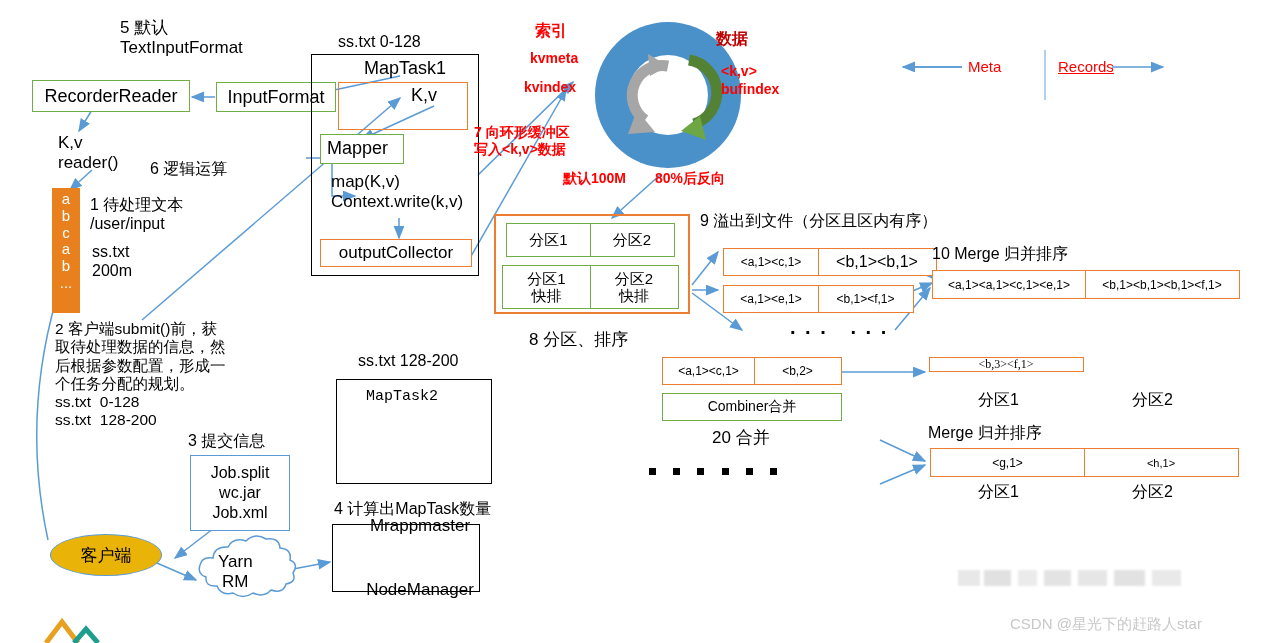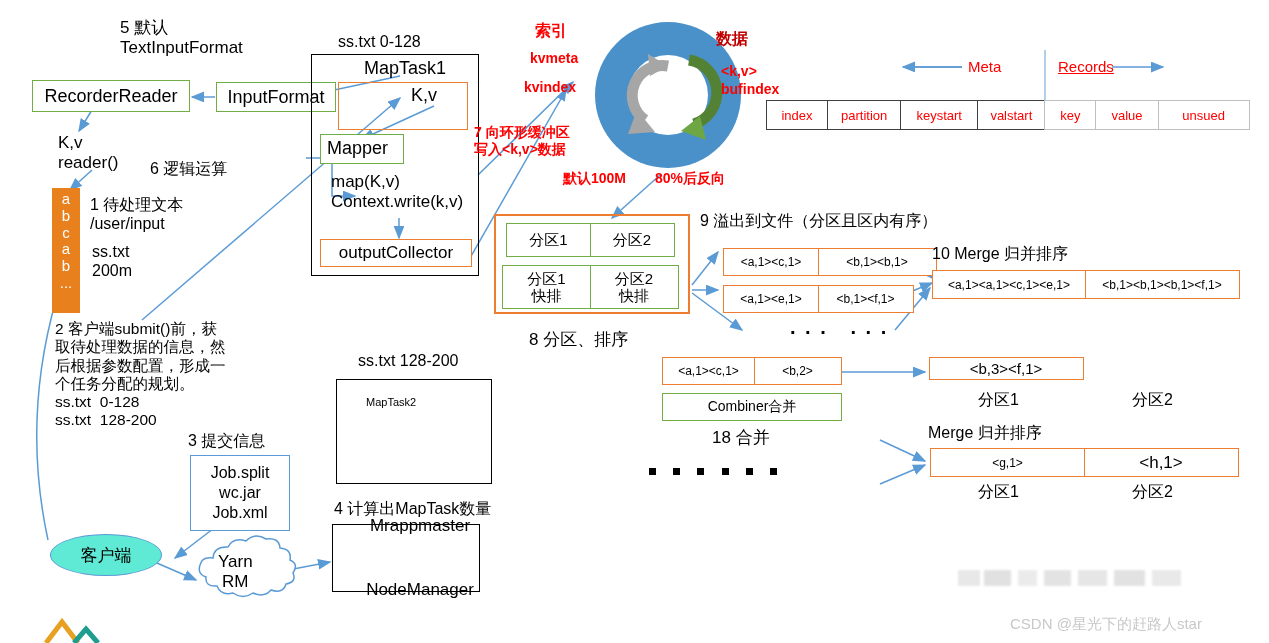--- a/index.html
+++ b/index.html
@@ -19,21 +19,21 @@
   .cellrow>div{box-sizing:border-box;display:flex;align-items:center;justify-content:center;background:#fff;text-align:center;}
   .meta-cell{border:1.4px solid #3f3f3f;color:#FF0000;}
   .rec-cell{border:1.4px solid #bfbfbf;color:#FF0000;}
   .or-cell{border:1.5px solid #ED7D31;}
   .gr-cell{border:1.5px solid #70AD47;}
   .split{position:absolute;background:#E8801E;color:#fff;display:flex;flex-direction:column;align-items:center;justify-content:flex-start;padding-top:3px;}
   .split span{line-height:1.12;font-size:15px;}
   .dots{position:absolute;display:flex;align-items:center;}
   .dots i{display:block;background:#000;}
   .wm{position:absolute;color:#c8c8c8;}
-  .ell{position:absolute;border:1.5px solid #5B9BD5;border-radius:50%;display:flex;align-items:center;justify-content:center;background:#5eead4;}
+  .ell{position:absolute;border:1.5px solid #5B9BD5;border-radius:50%;display:flex;align-items:center;justify-content:center;background:#eab308;}
 </style>
 </head>
 <body>
 
 <div id="canvas">
 
   <svg class="wires" viewBox="0 0 1269 643">
     <defs>
       <marker id="ah" markerWidth="9" markerHeight="9" refX="7.2" refY="3.2" orient="auto" markerUnits="strokeWidth">
         <path d="M0,0 L8,3.2 L0,6.4 z" fill="#5B9BD5"></path>
@@ -183,65 +183,56 @@
 
   <div class="lbl" style="left:150px;top:160px;font-size:16px;">6 逻辑运算</div>
   <div class="lbl" style="left:331px;top:172px;font-size:17px;">map(K,v)
 Context.write(k,v)</div>
   <div class="bx bx-orange" style="left:320px;top:239px;width:152px;height:28px;font-size:17px;">
     <span>outputCollector</span>
   </div>
 
   <div class="lbl" style="left:358px;top:352px;font-size:16px;">ss.txt 128-200</div>
   <div class="bx bx-black" style="left:336px;top:379px;width:156px;height:105px;background:transparent;"></div>
-  <div class="lbl" style="left:366px;top:396px;font-size:11px;">MapTask2</div>
+  <div class="lbl" style="left:366px;top:388px;font-size:15px;font-family:Liberation Mono, monospace;">MapTask2</div>
 
   <div class="lbl red" style="left:474px;top:124px;font-size:14px;font-weight:bold;">7 向环形缓冲区
 写入&lt;k,v&gt;数据</div>
 
   <div class="lbl red" style="left:535px;top:22px;font-size:16px;font-weight:bold;">索引</div>
   <div class="lbl red" style="left:530px;top:50px;font-size:14px;font-weight:bold;">kvmeta</div>
   <div class="lbl red" style="left:524px;top:79px;font-size:14px;font-weight:bold;">kvindex</div>
   <div class="lbl redb" style="left:716px;top:30px;font-size:16px;">数据</div>
   <div class="lbl red" style="left:721px;top:63px;font-size:14px;font-weight:bold;">&lt;k,v&gt;</div>
   <div class="lbl red" style="left:721px;top:81px;font-size:14px;font-weight:bold;">bufindex</div>
   <div class="lbl red" style="left:563px;top:170px;font-size:14px;font-weight:bold;">默认100M</div>
   <div class="lbl red" style="left:655px;top:170px;font-size:14px;font-weight:bold;">80%后反向</div>
 
   <div class="lbl red" style="left:968px;top:58px;font-size:15px;">Meta</div>
   <div class="lbl red" style="left:1058px;top:58px;font-size:15px;text-decoration:underline;">Records</div>
 
-  <div class="cellrow" style="left:766px;top:100px;height:30px;">
-    <div class="meta-cell" style="width:62px;height:30px;font-size:13px;">index</div>
-    <div class="meta-cell" style="width:75px;height:30px;font-size:13px;margin-left:-1.4px;">partition</div>
-    <div class="meta-cell" style="width:78px;height:30px;font-size:13px;margin-left:-1.4px;">keystart</div>
-    <div class="meta-cell" style="width:69px;height:30px;font-size:13px;margin-left:-1.4px;">valstart</div>
-    <div class="rec-cell" style="width:52px;height:30px;font-size:13px;margin-left:-1.4px;">key</div>
-    <div class="rec-cell" style="width:64px;height:30px;font-size:13px;margin-left:-1.4px;">value</div>
-    <div class="rec-cell" style="width:92px;height:30px;font-size:13px;margin-left:-1.4px;">unsued</div>
-  </div>
 
   <div class="bx bx-orange" style="left:494px;top:214px;width:196px;height:100px;background:transparent;border-width:2px;"></div>
   <div class="cellrow" style="left:506px;top:223px;">
     <div class="gr-cell" style="width:85px;height:34px;font-size:15px;">分区1</div>
     <div class="gr-cell" style="width:85px;height:34px;font-size:15px;margin-left:-1.5px;">分区2</div>
   </div>
   <div class="cellrow" style="left:502px;top:265px;">
     <div class="gr-cell" style="width:89px;height:44px;font-size:15px;white-space:pre;line-height:1.15;">分区1
 快排</div>
     <div class="gr-cell" style="width:89px;height:44px;font-size:15px;margin-left:-1.5px;white-space:pre;line-height:1.15;">分区2
 快排</div>
   </div>
   <div class="lbl" style="left:529px;top:330px;font-size:17px;">8 分区、排序</div>
 
   <div class="lbl" style="left:700px;top:212px;font-size:16px;">9 溢出到文件（分区且区内有序）</div>
 
   <div class="cellrow" style="left:723px;top:248px;">
     <div class="or-cell" style="width:96px;height:28px;font-size:12px;">&lt;a,1&gt;&lt;c,1&gt;</div>
-    <div class="or-cell" style="width:119px;height:28px;font-size:12px;margin-left:-1.5px;">&lt;b,1&gt;&lt;b,1&gt;</div>
+    <div class="or-cell" style="width:119px;height:28px;font-size:16px;margin-left:-1.5px;">&lt;b,1&gt;&lt;b,1&gt;</div>
   </div>
   <div class="cellrow" style="left:723px;top:285px;">
     <div class="or-cell" style="width:96px;height:28px;font-size:12px;">&lt;a,1&gt;&lt;e,1&gt;</div>
     <div class="or-cell" style="width:96px;height:28px;font-size:12px;margin-left:-1.5px;">&lt;b,1&gt;&lt;f,1&gt;</div>
   </div>
 
   <div class="lbl" style="left:790px;top:316px;font-size:20px;font-weight:bold;letter-spacing:2px;">. . .   . . .</div>
 
   <div class="lbl" style="left:932px;top:245px;font-size:16px;">10 Merge 归并排序</div>
   <div class="cellrow" style="left:932px;top:270px;">
@@ -249,44 +240,44 @@
     <div class="or-cell" style="width:155px;height:29px;font-size:12px;margin-left:-1.5px;">&lt;b,1&gt;&lt;b,1&gt;&lt;b,1&gt;&lt;f,1&gt;</div>
   </div>
 
   <div class="cellrow" style="left:662px;top:357px;">
     <div class="or-cell" style="width:93px;height:28px;font-size:12px;">&lt;a,1&gt;&lt;c,1&gt;</div>
     <div class="or-cell" style="width:88px;height:28px;font-size:12px;margin-left:-1.5px;">&lt;b,2&gt;</div>
   </div>
   <div class="bx bx-green" style="left:662px;top:393px;width:180px;height:28px;font-size:14px;">
     <span>Combiner合并</span>
   </div>
-  <div class="lbl" style="left:712px;top:428px;font-size:17px;">18 合并</div>
+  <div class="lbl" style="left:712px;top:428px;font-size:17px;">20 合并</div>
 
   <div class="dots" style="left:649px;top:468px;gap:17px;">
     <i style="width:7px;height:7px;"></i>
       <i style="width:7px;height:7px;"></i>
       <i style="width:7px;height:7px;"></i>
   </div>
   <div class="dots" style="left:722px;top:468px;gap:17px;">
     <i style="width:7px;height:7px;"></i>
       <i style="width:7px;height:7px;"></i>
       <i style="width:7px;height:7px;"></i>
   </div>
 
   <div class="cellrow" style="left:930px;top:357px;">
-    <div class="or-cell" style="width:155px;height:23px;font-size:15px;margin-left:-1.5px;">&lt;b,3&gt;&lt;f,1&gt;</div>
+    <div class="or-cell" style="width:155px;height:15px;font-size:12px;margin-left:-1.5px;font-family:Liberation Serif, serif;">&lt;b,3&gt;&lt;f,1&gt;</div>
   </div>
   <div class="lbl" style="left:978px;top:391px;font-size:16px;">分区1</div>
   <div class="lbl" style="left:1132px;top:391px;font-size:16px;">分区2</div>
 
   <div class="lbl" style="left:928px;top:424px;font-size:16px;">Merge 归并排序</div>
 
   <div class="cellrow" style="left:930px;top:448px;">
     <div class="or-cell" style="width:155px;height:29px;font-size:12px;">&lt;g,1&gt;</div>
-    <div class="or-cell" style="width:155px;height:29px;font-size:17px;margin-left:-1.5px;">&lt;h,1&gt;</div>
+    <div class="or-cell" style="width:155px;height:29px;font-size:11px;margin-left:-1.5px;">&lt;h,1&gt;</div>
   </div>
   <div class="lbl" style="left:978px;top:483px;font-size:16px;">分区1</div>
   <div class="lbl" style="left:1132px;top:483px;font-size:16px;">分区2</div>
 
   <div class="abs" style="left:958px;top:570px;width:240px;height:16px;background:linear-gradient(90deg,#e4e4e4 0 9%,#fff 9% 11%,#dcdcdc 11% 22%,#fff 22% 25%,#e8e8e8 25% 33%,#fff 33% 36%,#dfdfdf 36% 47%,#fff 47% 50%,#e2e2e2 50% 62%,#fff 62% 65%,#dedede 65% 78%,#fff 78% 81%,#e6e6e6 81% 93%,#fff 93% 100%);opacity:.85;filter:blur(1px);"></div>
   <div class="wm" style="left:1010px;top:615px;font-size:15px;">CSDN @星光下的赶路人star</div>
 
 </div>
 
 </body></html>

